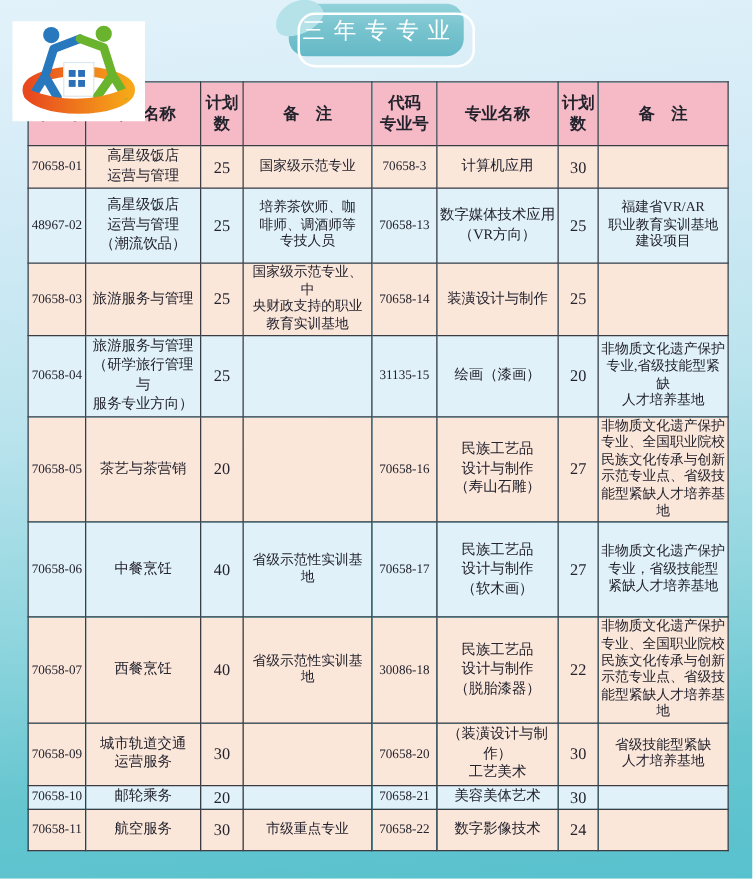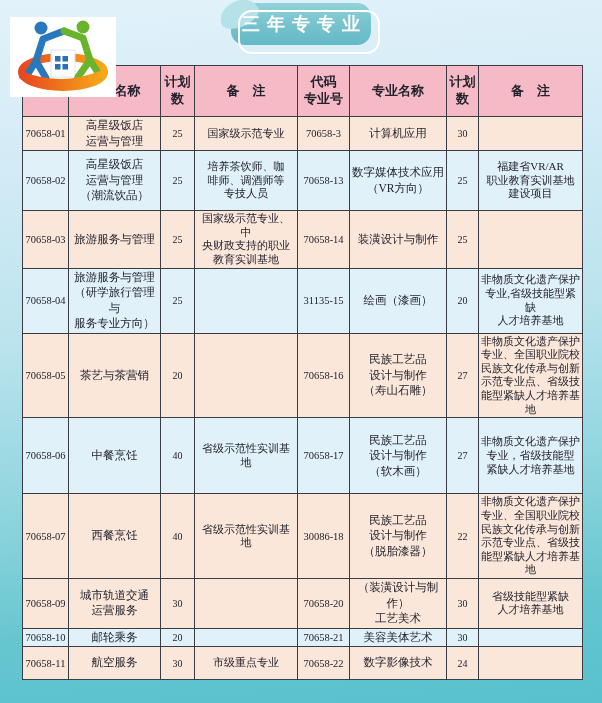--- a/index.html
+++ b/index.html
@@ -27,42 +27,42 @@
     content:"";position:absolute;left:7px;top:7px;width:138px;height:40px;
     border:2px solid #ffffff;border-radius:14px;z-index:-1;
   }
   .title-badge::before{
     content:"";position:absolute;left:-12px;top:-2px;width:40px;height:26px;
     background:#b5e2e8;border-radius:50% 50% 50% 50%/60% 60% 40% 40%;
     transform:rotate(-25deg);z-index:-2;
   }
   .title-badge span{
     color:#ffffff;font-family:"Liberation Sans","DejaVu Sans",sans-serif;
-    font-weight:bold;font-size:18px;letter-spacing:7px;text-indent:7px;
+    font-weight:normal;font-size:18px;letter-spacing:7px;text-indent:7px;
     white-space:nowrap;
   }
   
   table.majors{
     position:absolute;left:22px;top:65px;width:560px;
     border-collapse:collapse;table-layout:fixed;z-index:1;
   }
   table.majors th,table.majors td{
     border:1px solid #3c3c44;
     text-align:center;vertical-align:middle;
     white-space:pre-line;color:#23232d;
     padding:1px 2px;overflow:hidden;
   }
   table.majors thead th{
     background:#f5bac5;font-size:13px;font-weight:bold;line-height:1.3;
   }
   tr.peach td{background:#fbe6da;}
   tr.blue td{background:#e0f1f9;}
   td.id{font-size:10.5px;padding:1px 0;}
   td.name{font-size:11.5px;line-height:1.35;}
-  td.plan{font-size:10px;}
+  td.plan{font-size:13px;}
   td.note{font-size:11px;line-height:1.24;}
 </style>
 </head>
 <body>
 
 <div class="page">
 
   <div class="logo-box">
     <svg viewBox="0 0 106 80">
       <defs>
@@ -126,21 +126,21 @@
           <td class="name">高星级饭店
 运营与管理</td>
           <td class="plan">25</td>
           <td class="note">国家级示范专业</td>
           <td class="id">70658-3</td>
           <td class="name">计算机应用</td>
           <td class="plan">30</td>
           <td class="note"></td>
         </tr>
         <tr class="blue" style="height: 60px;">
-          <td class="id">70658-02</td>
+          <td class="id">48967-02</td>
           <td class="name">高星级饭店
 运营与管理
 （潮流饮品）</td>
           <td class="plan">25</td>
           <td class="note">培养茶饮师、咖
 啡师、调酒师等
 专技人员</td>
           <td class="id">70658-13</td>
           <td class="name">数字媒体技术应用
 （VR方向）</td>

